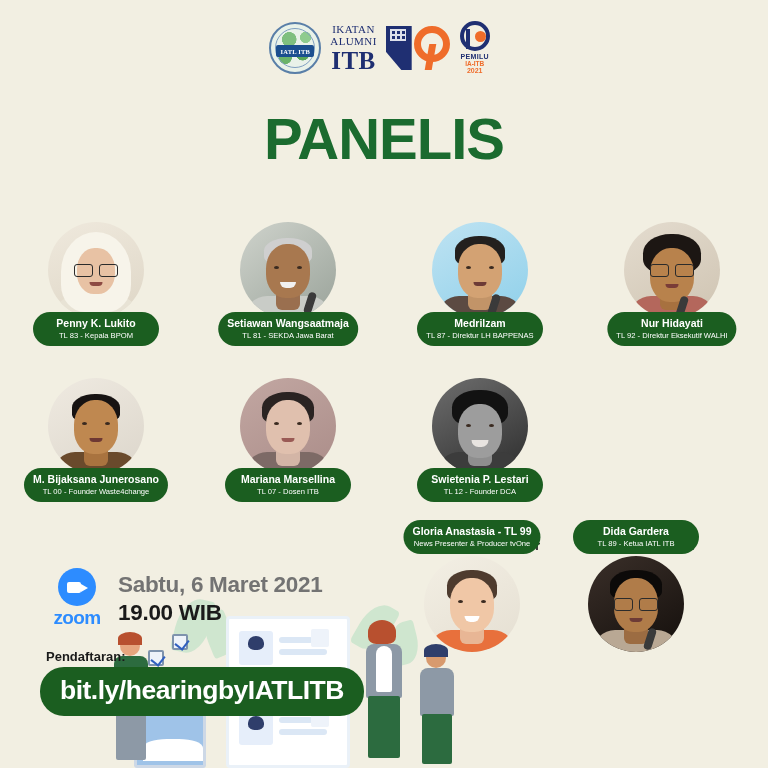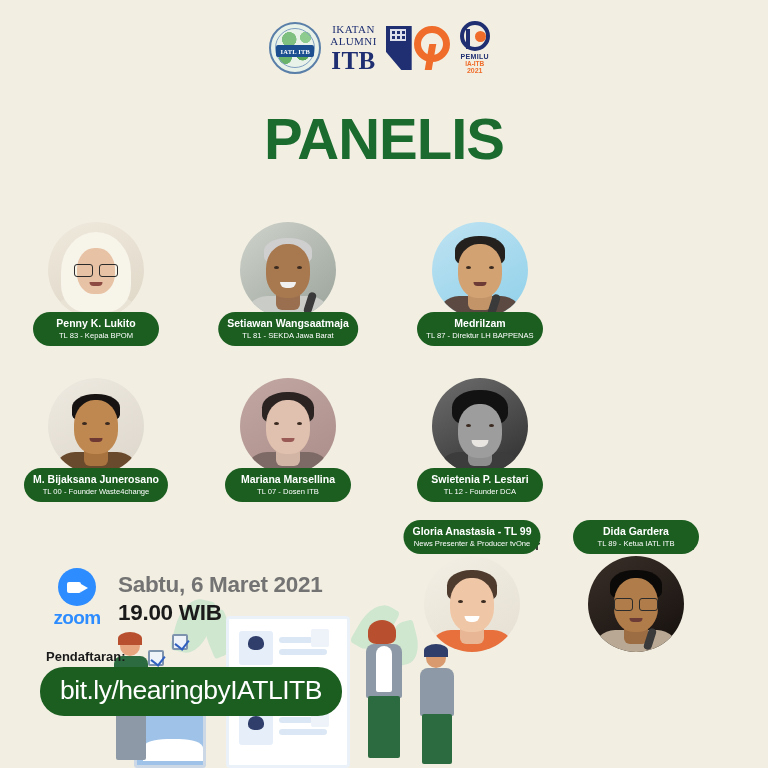--- a/index.html
+++ b/index.html
@@ -242,21 +242,21 @@
     letter-spacing:-.6px; margin-top:1px;
   }
   .date-block{ position:absolute; left:118px; top:572px; }
   .date-block .d1{ font-size:22.5px; font-weight:bold; color:#737373; letter-spacing:-.3px; }
   .date-block .d2{ font-size:22.5px; font-weight:bold; color:#1a1a1a; letter-spacing:-.3px; margin-top:2px; }
   .pendaftaran{
     position:absolute; left:46px; top:649px; font-size:13px; color:#1a1a1a; font-weight:bold;
   }
   .url-pill{
     position:absolute; left:40px; top:667px; background:#1B5E20; color:#fff;
-    border-radius:24px; padding:8px 20px 10px; font-size:26.5px; font-weight:normal;
+    border-radius:24px; padding:8px 20px 10px; font-size:26.5px; font-weight:bold;
     letter-spacing:-.5px; white-space:nowrap;
   }
 
   
   .role{ position:absolute; font-size:12.5px; font-weight:bold; color:#1a1a1a; }
   .role.mod{ left:479px; top:539px; }
   .role.sam{ left:634px; top:539px; }
   .figure{ position:absolute; width:160px; }
   .figure.mod{ left:392px; top:556px; }
   .figure.sam{ left:556px; top:556px; }
@@ -351,20 +351,38 @@
         <div class="mouth" style="background:#6d3b36"></div>
         <div class="mic" style="right:30px; bottom:2px"></div>
       </div>
     </div>
     <div class="badge">
       <div class="bn">Medrilzam</div>
       <div class="br">TL 87 - Direktur LH BAPPENAS</div>
     </div>
   </div>
 
+  <div class="cell">
+    <div class="photo">
+      <div class="pf">
+        <div class="bg" style="background:linear-gradient(150deg,#e4dccf,#cfc4b2)"></div>
+        <div class="shoulders" style="background:#b4675c"></div>
+        <div class="neck" style="background:#a7713f"></div>
+        <div class="hair" style="background:#1c1613; top:12px; width:58px; height:40px; border-radius:48% 48% 36% 36%"></div>
+        <div class="head" style="background:#b8824c; top:26px"></div>
+        <div class="glasses" style="top:42px"></div>
+        <div class="mouth" style="background:#7a3c37; top:62px"></div>
+        <div class="mic" style="right:34px; bottom:0"></div>
+      </div>
+    </div>
+    <div class="badge">
+      <div class="bn">Nur Hidayati</div>
+      <div class="br">TL 92 - Direktur Eksekutif WALHI</div>
+    </div>
+  </div>
 </div>
 
 <div class="grid row2">
 
   <div class="cell">
     <div class="photo">
       <div class="pf">
         <div class="bg" style="background:linear-gradient(150deg,#efeae1,#dcd6cb)"></div>
         <div class="shoulders" style="background:#6a4a2c"></div>
         <div class="neck" style="background:#a9733f"></div>

